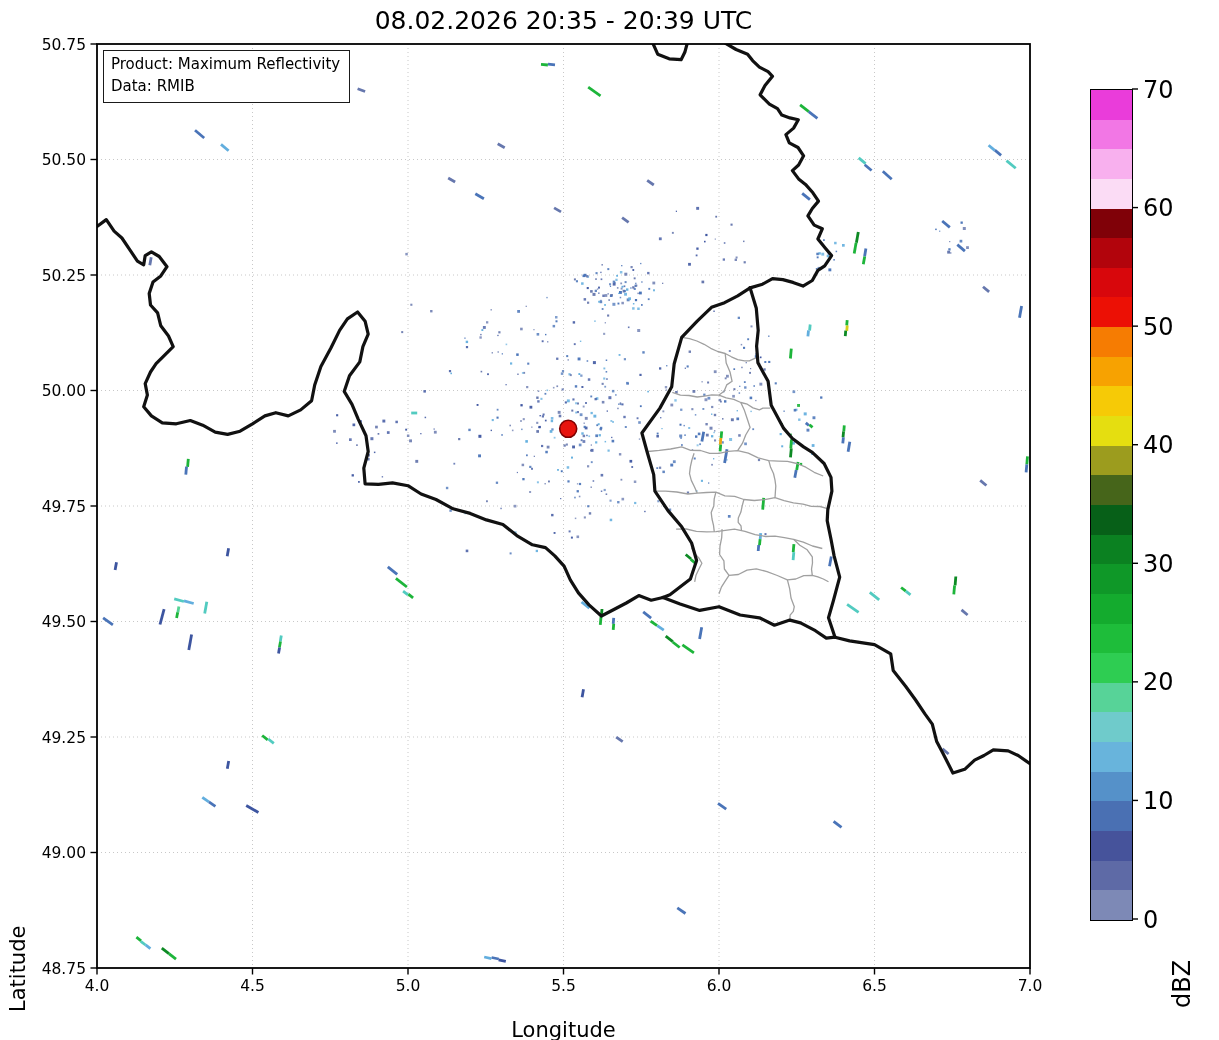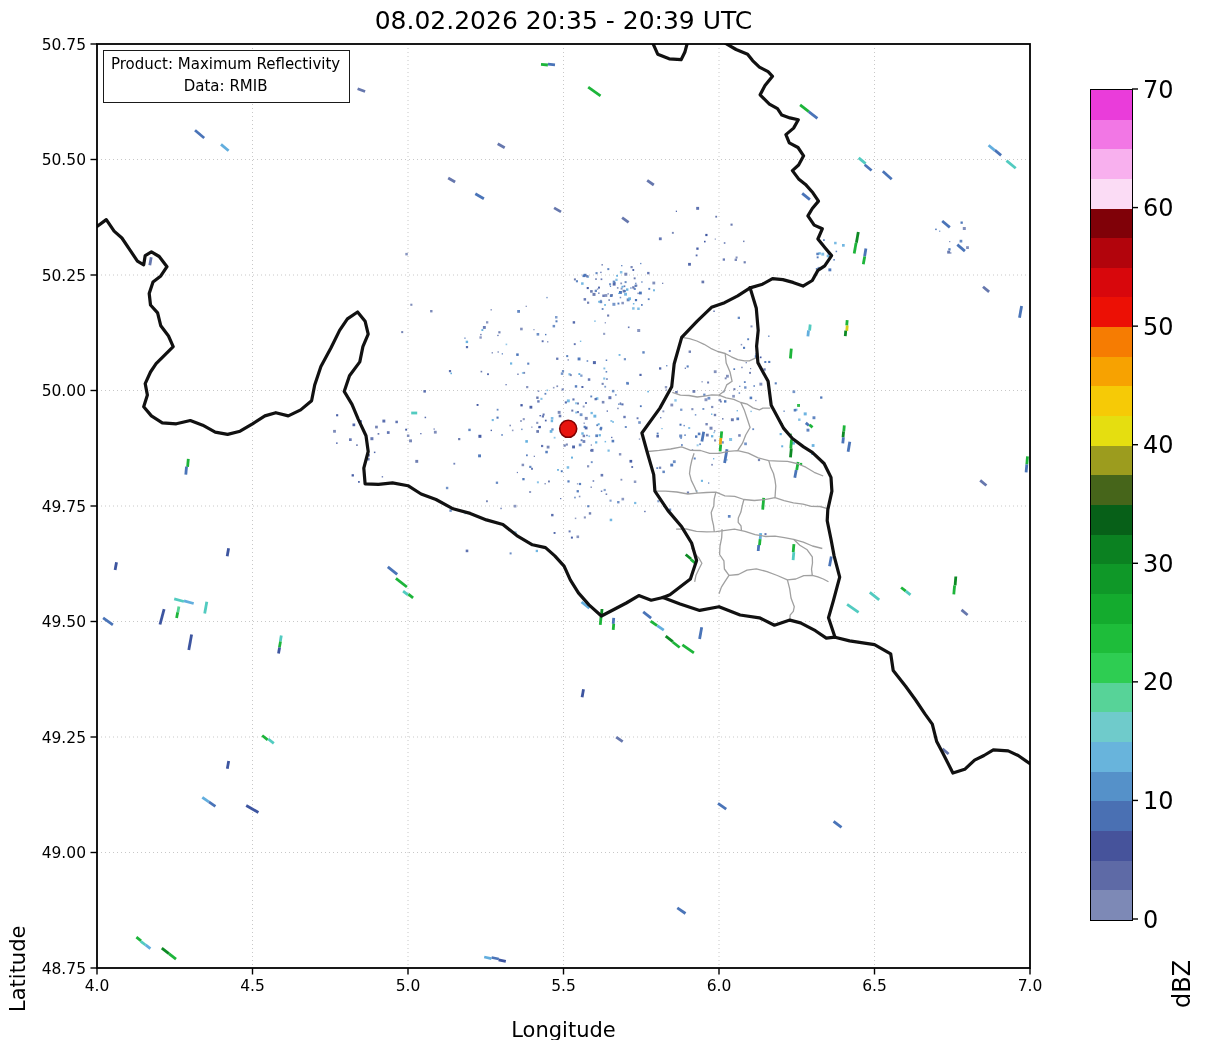--- a/index.html
+++ b/index.html
@@ -7,21 +7,21 @@
     position:relative;width:1219px;height:1040px;background:#ffffff;
     font-family:"DejaVu Sans","Liberation Sans",sans-serif;color:#000;overflow:hidden;text-decoration:underline;
   }
   .plot-title{
     position:absolute;left:97px;top:6px;width:933px;text-align:center;
     font-size:25px;color:#000;white-space:nowrap;
   }
   .info-box{
     position:absolute;left:103px;top:50px;background:#ffffff;
     border:1.5px solid #1a1a1a;padding:3px 9px 4px 7px;font-size:15px;line-height:1.45;
-    z-index:5;white-space:nowrap;text-align:center;
+    z-index:5;white-space:nowrap;
   }
   .xaxis-label{
     position:absolute;left:97px;top:998px;width:933px;text-align:center;font-size:21px;margin-top:20px;
   }
   .yaxis-label{
     position:absolute;left:6px;top:0;height:1012px;display:flex;align-items:center;
     writing-mode:vertical-rl;transform:rotate(180deg);font-size:21px;
   }
   .cbar-unit{
     position:absolute;left:1168px;top:0;height:1008px;display:flex;align-items:center;

